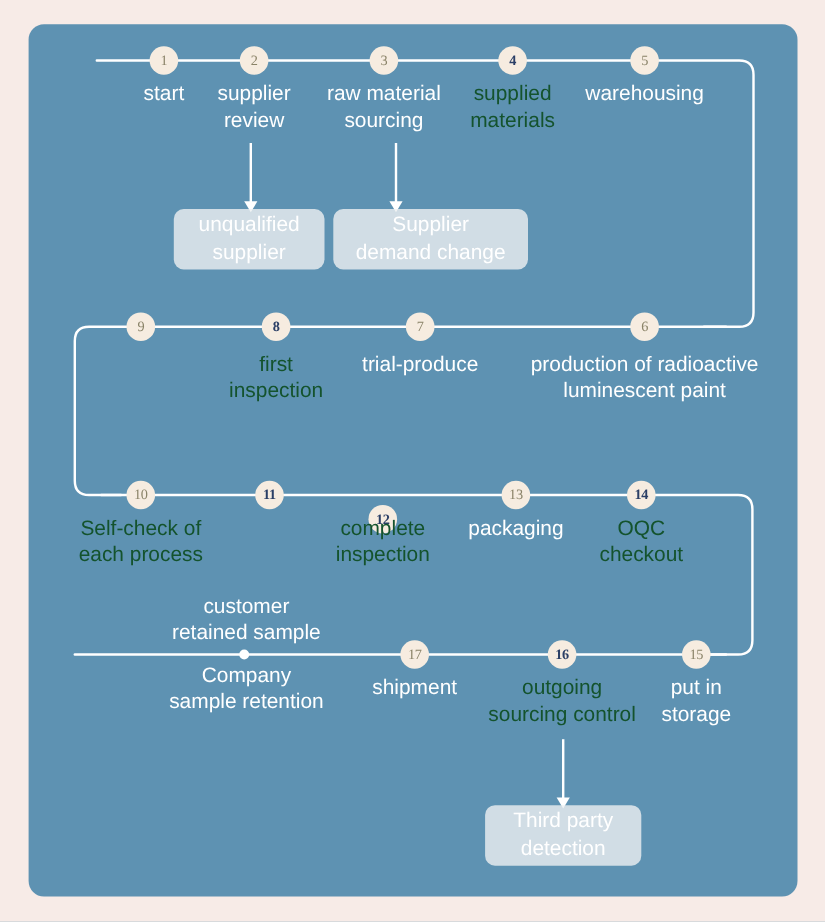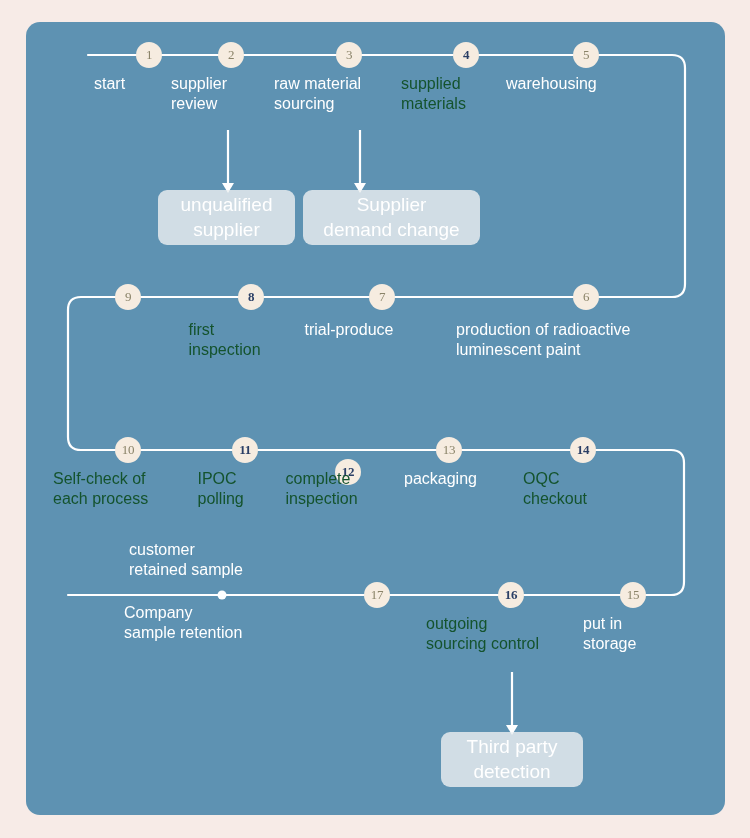--- a/index.html
+++ b/index.html
@@ -49,21 +49,22 @@
     font-family: "Liberation Serif", serif;
     transform: translate(-50%, -50%);
     letter-spacing: -0.3px;
   }
   .node.dim { color: #8a8368; }
   .node.dark { color: #2b3f66; font-weight: bold; }
   
   .lbl {
     position: absolute;
     transform: translateX(-50%);
-    font-size: 16px;
+    text-align: center;
+    font-size: 19px;
     line-height: 1.28;
     color: #ffffff;
     white-space: pre-line;
     font-family: "Liberation Sans", sans-serif;
   }
   .lbl.hl { color: #14532d; }
   
   .gbox {
     position: absolute;
     background: rgba(238,240,241,0.80);
@@ -143,42 +144,41 @@
 
   <div class="lbl hl" style="left:251px; top:320px; width:125px;">first
 inspection</div>
   <div class="lbl" style="left:382px; top:320px; width:155px;">trial-produce</div>
   <div class="lbl" style="left:586px; top:320px; width:260px;">production of radioactive
 luminescent paint</div>
 
   <div class="node dim" style="left:128px; top:450px;">10</div>
   <div class="node dark" style="left:245px; top:450px;">11</div>
   <div class="node dark" style="left:348px; top:454px;margin-top:18px;">12</div>
-  <div class="node dim" style="left:449px; top:450px;">13</div>
+  <div class="node dim" style="left:469px; top:450px;">13</div>
   <div class="node dark" style="left:583px; top:450px;">14</div>
 
   <div class="lbl hl" style="left:128px; top:469px; width:150px;">Self-check of
 each process</div>
-  <div class="lbl hl" style="left:245px; top:469px; width:95px;">IPOC
-polling</div>
   <div class="lbl hl" style="left:348px; top:469px; width:125px;">complete
 inspection</div>
   <div class="lbl" style="left:469px; top:469px; width:130px;">packaging</div>
   <div class="lbl hl" style="left:583px; top:469px; width:120px;">OQC
 checkout</div>
 
   <div class="dot" style="left:222px; top:595px;"></div>
   <div class="node dim" style="left:377px; top:595px;">17</div>
   <div class="node dark" style="left:511px; top:595px;">16</div>
   <div class="node dim" style="left:633px; top:595px;">15</div>
 
   <div class="lbl" style="left:224px; top:540px; width:190px;">customer
 retained sample</div>
   <div class="lbl" style="left:224px; top:603px; width:200px;">Company
 sample retention</div>
+  <div class="lbl" style="left:377px; top:614px; width:130px;">shipment</div>
   <div class="lbl hl" style="left:511px; top:614px; width:170px;">outgoing
 sourcing control</div>
   <div class="lbl" style="left:633px; top:614px; width:100px;">put in
 storage</div>
 
   <div class="gbox" style="left:441px; top:732px; width:142px; height:55px;">Third party
 detection</div>
 
 </div>
 

